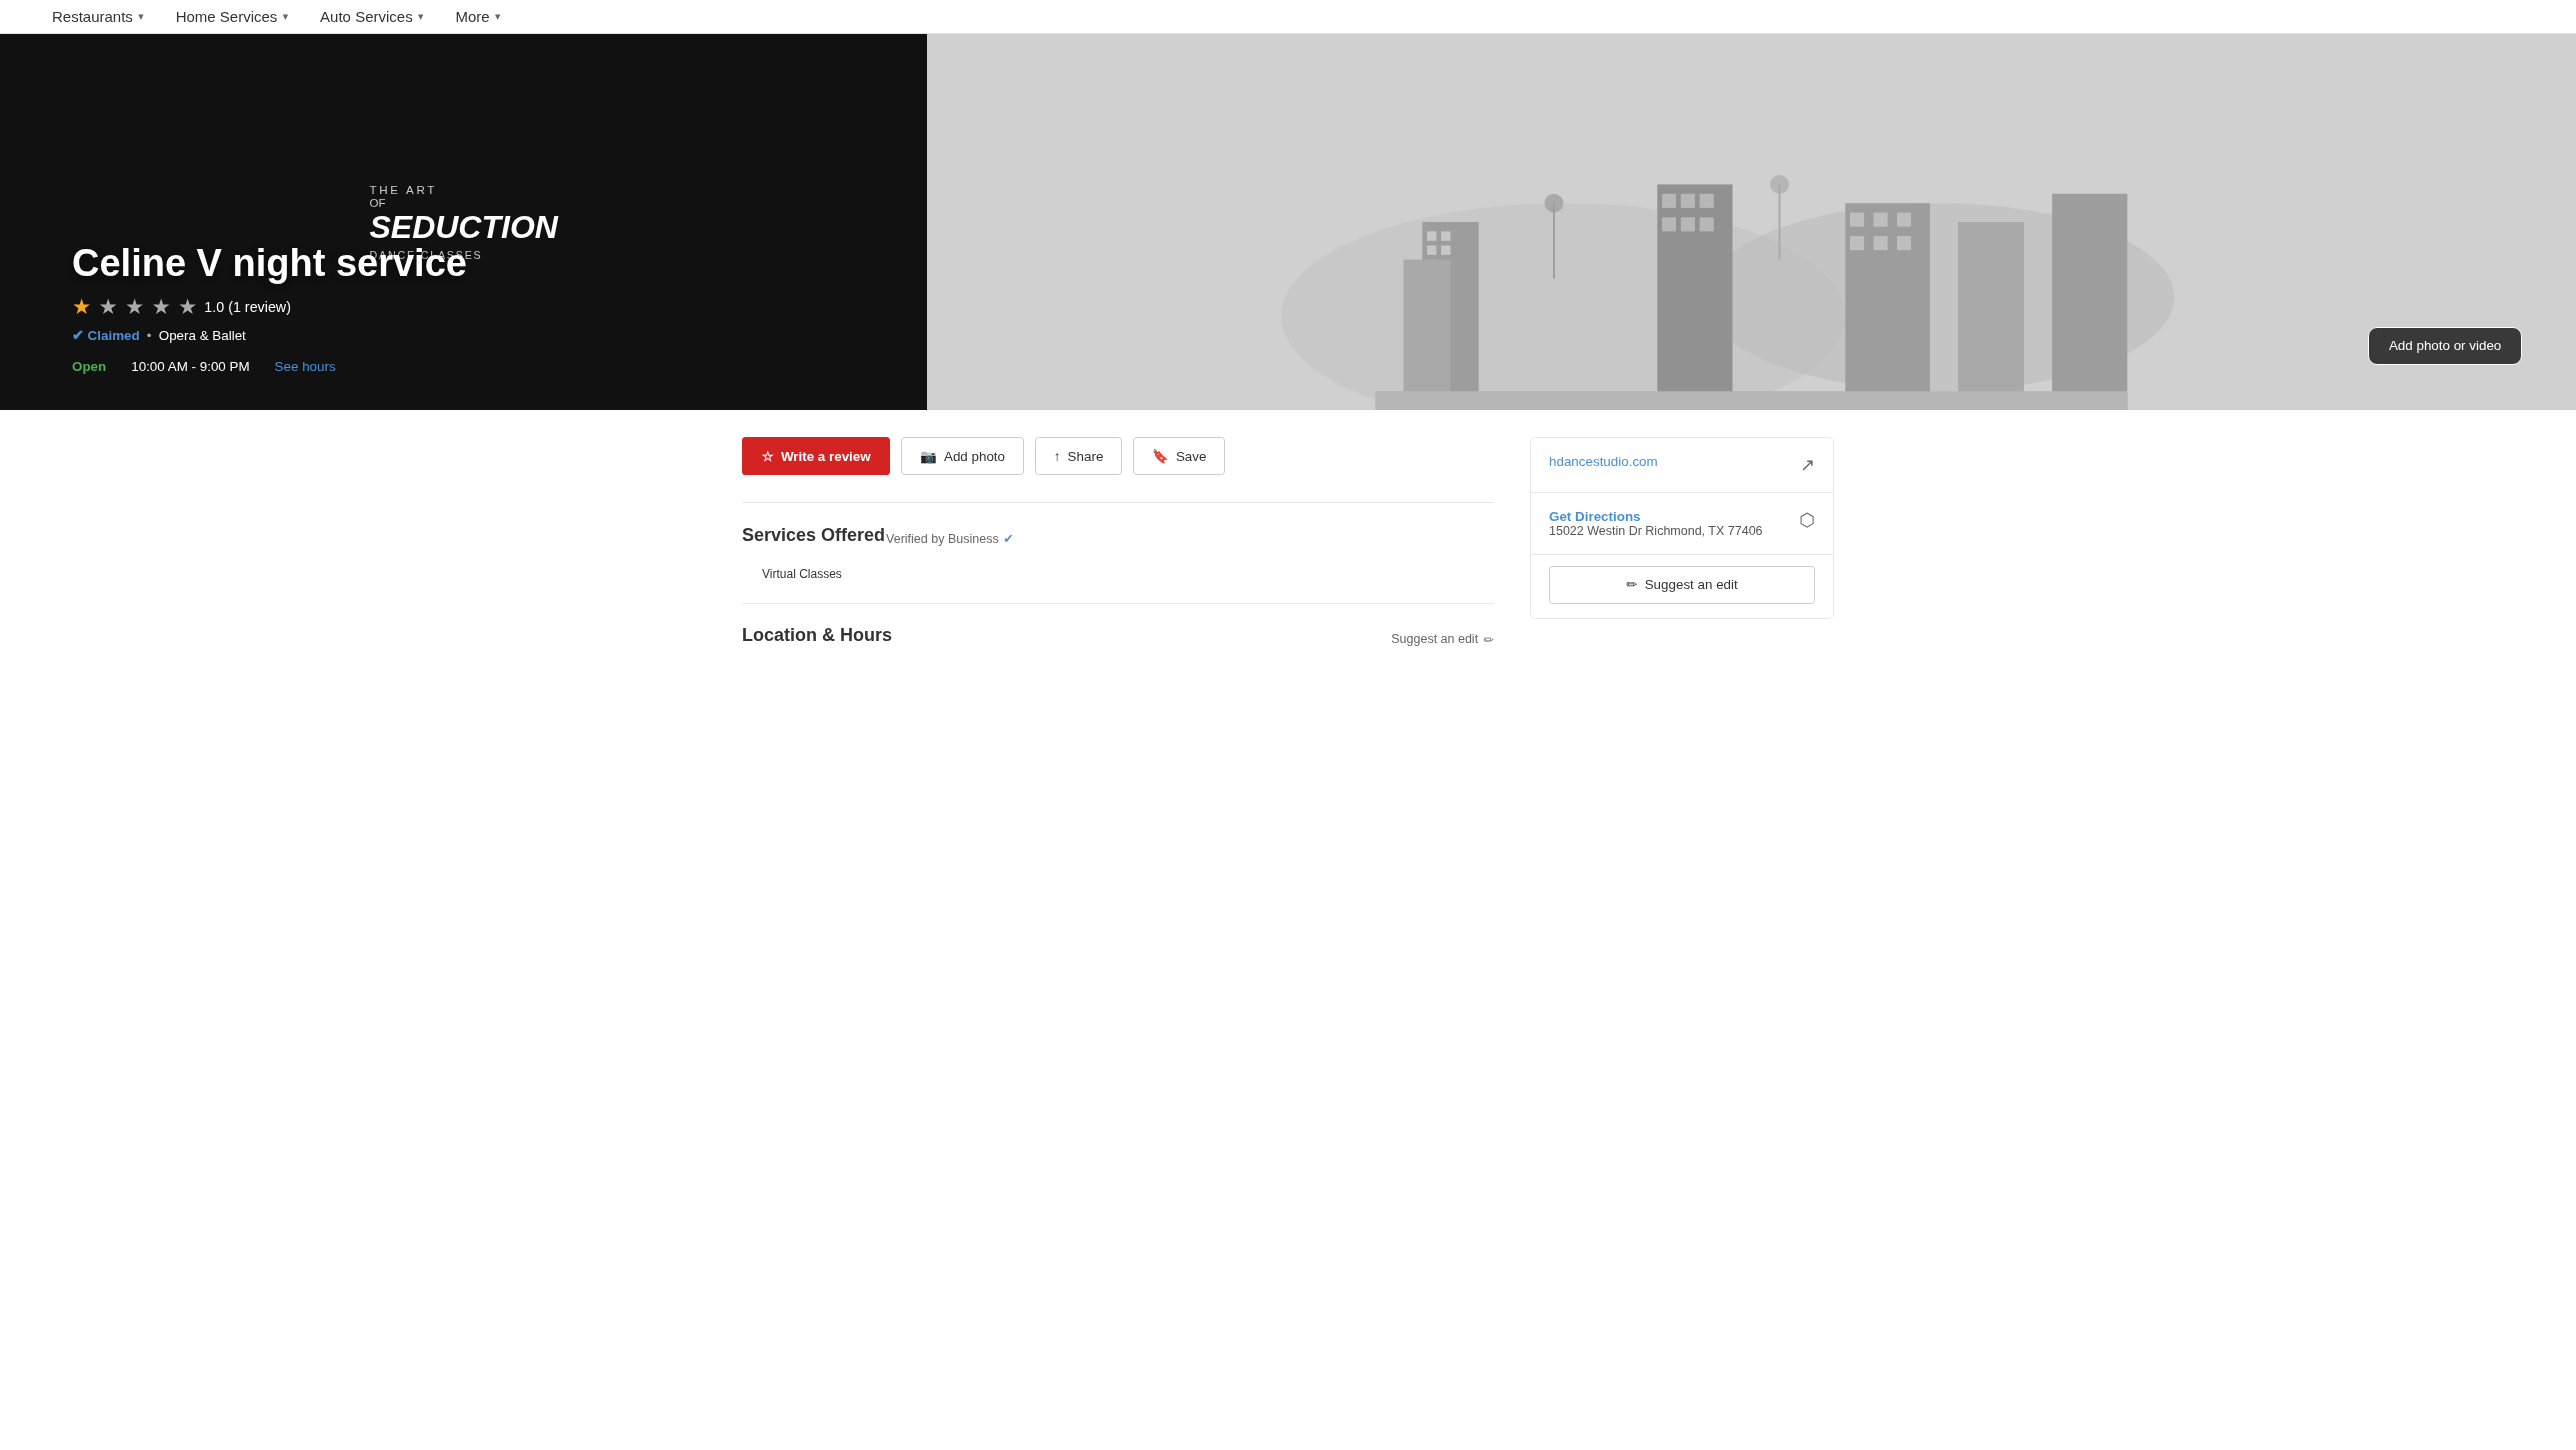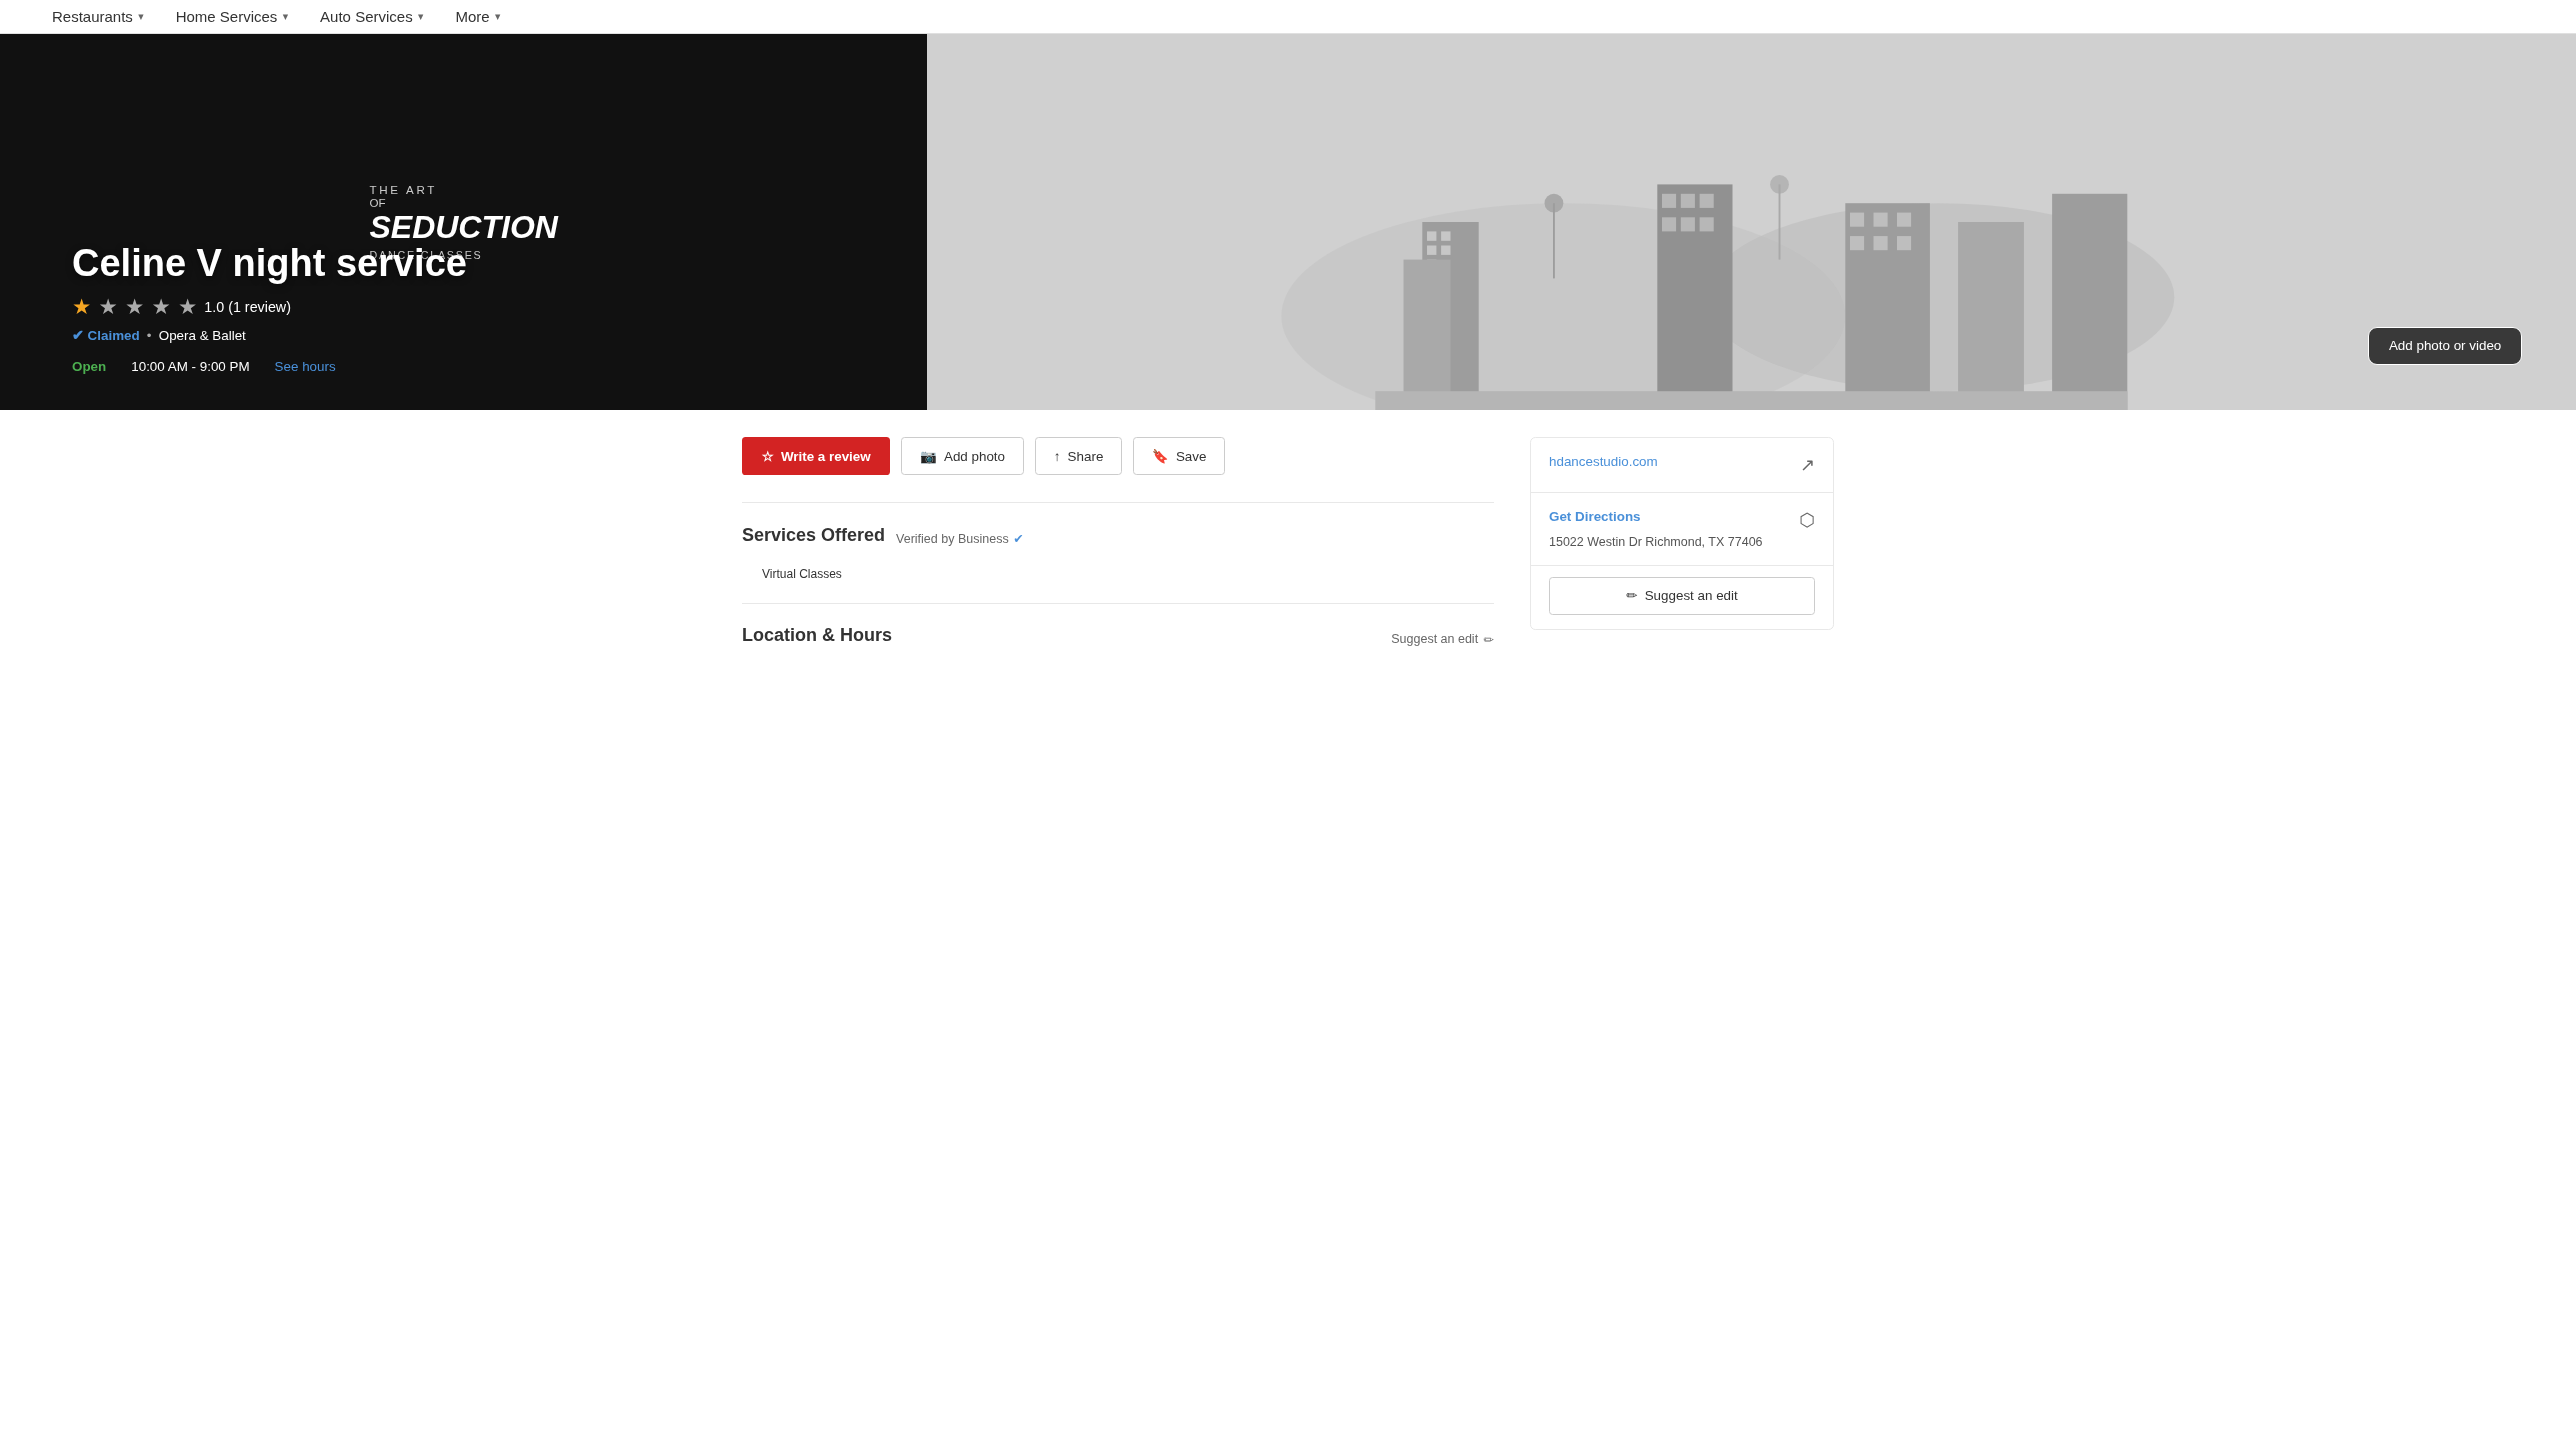--- a/index.html
+++ b/index.html
@@ -180,21 +180,21 @@
     
     .section-title {
       font-size: 18px;
       font-weight: 700;
       color: #333;
       margin-bottom: 7.2px;
     }
     .services-header {
       display: flex;
       align-items: center;
-      gap: 11px;
+      gap: 1px;
       margin-bottom: 14.3px;
     }
     .verified-badge {
       display: flex;
       align-items: center;
       gap: 4.5px;
       font-size: 12.5px;
       color: #666;
     }
     .verified-icon { color: #4a90d9; }
@@ -233,21 +233,21 @@
     .sidebar-item:last-child { border-bottom: none; }
     .sidebar-link {
       color: #4a90d9;
       font-size: 13.4px;
       font-weight: 500;
       text-decoration: none;
       cursor: pointer;
     }
     .sidebar-phone { font-size: 13.4px; color: #333; }
     .sidebar-icon { font-size: 18px; color: #666; }
-    .directions-block { display: flex; flex-direction: column; gap: 11px; }
+    .directions-block { display: flex; flex-direction: column; gap: 0; }
     .directions-link {
       color: #4a90d9;
       font-size: 13.4px;
       font-weight: 600;
       cursor: pointer;
       text-decoration: none;
     }
     .address-text { font-size: 12.5px; color: #555; }
     .suggest-edit-btn {
       display: flex;

